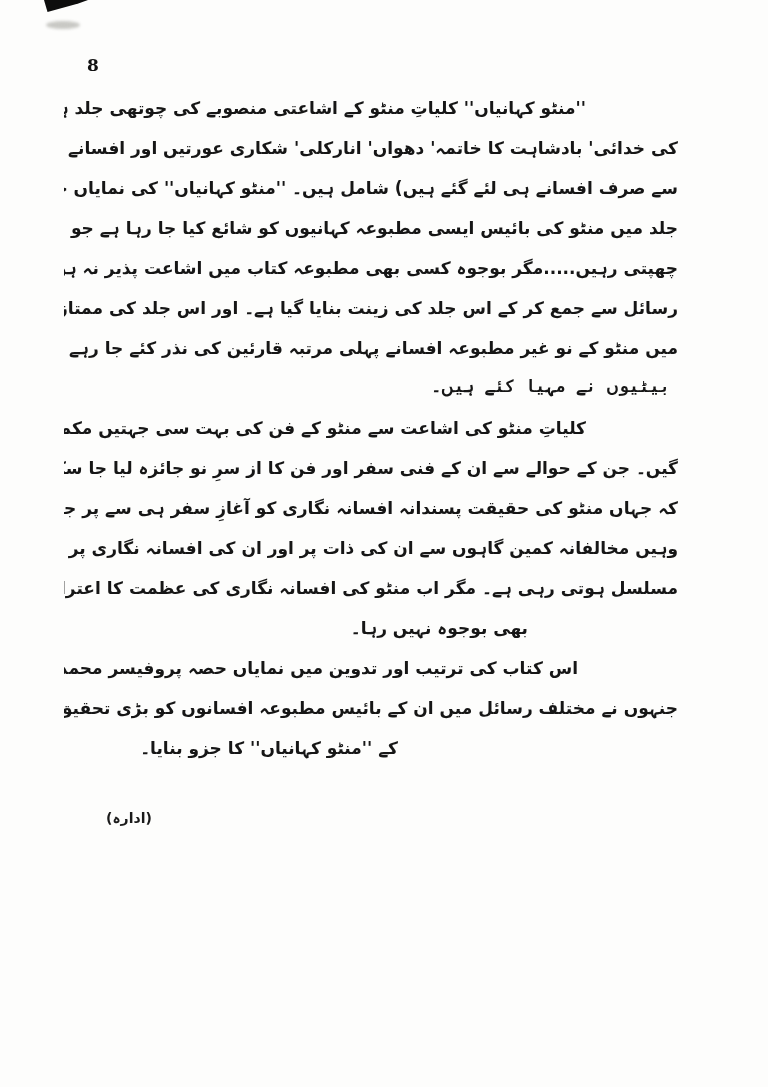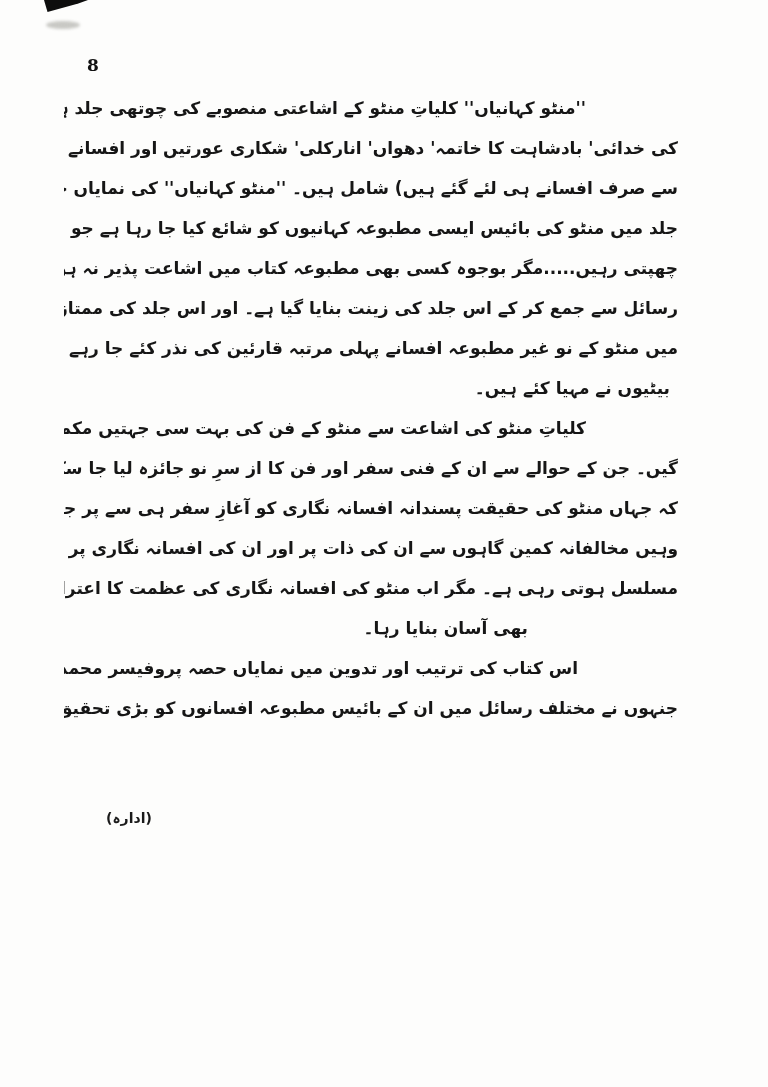--- a/index.html
+++ b/index.html
@@ -87,29 +87,30 @@
   <div class="page-number">8</div>
   <div class="text-block">
       <div>
         <div class="line full" dir="rtl" style="padding-right: 92px;">''منٹو کہانیاں'' کلیاتِ منٹو کے اشاعتی منصوبے کی چوتھی جلد ہے۔ اس میں ان کی نمرود</div>
         <div class="line full" dir="rtl">کی خدائی' بادشاہت کا خاتمہ' دھواں' انارکلی' شکاری عورتیں اور افسانے اور ڈرامے (اس کتاب</div>
         <div class="line full" dir="rtl">سے صرف افسانے ہی لئے گئے ہیں) شامل ہیں۔ ''منٹو کہانیاں'' کی نمایاں خصوصیت یہ ہے اس</div>
         <div class="line full" dir="rtl">جلد میں منٹو کی بائیس ایسی مطبوعہ کہانیوں کو شائع کیا جا رہا ہے جو مختلف ادوار میں ادبی رسائل میں تو</div>
         <div class="line full" dir="rtl">چھپتی رہیں.....مگر بوجوہ کسی بھی مطبوعہ کتاب میں اشاعت پذیر نہ ہوسکیں۔ ان منتشر افسانوں کو</div>
         <div class="line full" dir="rtl">رسائل سے جمع کر کے اس جلد کی زینت بنایا گیا ہے۔ اور اس جلد کی ممتاز ترین خوبی یہ ہے کہ اس</div>
         <div class="line full" dir="rtl">میں منٹو کے نو غیر مطبوعہ افسانے پہلی مرتبہ قارئین کی نذر کئے جا رہے ہیں۔ جو منٹو صاحب کی</div>
-        <div class="line last" dir="rtl" style="padding-right: 8px;">بیٹیوں نے مہیا کئے ہیں۔</div>
+        <div class="line last" dir="rtl" style="padding-right: 8px; font-family: Liberation Mono, monospace;">بیٹیوں نے مہیا کئے ہیں۔</div>
       </div>
       <div>
         <div class="line full" dir="rtl" style="padding-right: 92px;">کلیاتِ منٹو کی اشاعت سے منٹو کے فن کی بہت سی جہتیں مکمل طور پر سامنے آئیں</div>
         <div class="line full" dir="rtl">گیں۔ جن کے حوالے سے ان کے فنی سفر اور فن کا از سرِ نو جائزہ لیا جا سکتا ہے مگر عجیب اتفاق ہے</div>
         <div class="line full" dir="rtl">کہ جہاں منٹو کی حقیقت پسندانہ افسانہ نگاری کو آغازِ سفر ہی سے پر جوش پذیرائی حاصل رہی ہے</div>
         <div class="line full" dir="rtl">وہیں مخالفانہ کمین گاہوں سے ان کی ذات پر اور ان کی افسانہ نگاری پر بارشِ سنگ و خشت بھی</div>
         <div class="line full" dir="rtl">مسلسل ہوتی رہی ہے۔ مگر اب منٹو کی افسانہ نگاری کی عظمت کا اعتراف نہ کرنا معترضین کے لئے</div>
-        <div class="line last" dir="rtl" style="padding-right: 150px;">بھی آسان بنایا رہا۔</div>
+        <div class="line last" dir="rtl" style="padding-right: 150px;">بھی بوجوہ نہیں رہا۔</div>
       </div>
       <div>
         <div class="line full" dir="rtl" style="padding-right: 100px;">اس کتاب کی ترتیب اور تدوین میں نمایاں حصہ پروفیسر محمد صدیق صاحب کا ہے</div>
         <div class="line full" dir="rtl">جنہوں نے مختلف رسائل میں ان کے بائیس مطبوعہ افسانوں کو بڑی تحقیق و جستجو کے بعد تلاش کر</div>
+        <div class="line last" dir="rtl" style="padding-right: 280px;">کے ''منٹو کہانیاں'' کا جزو بنایا۔</div>
       </div>
     </div>
   <div class="signature" dir="rtl">(ادارہ)</div>
 </div>
 
 </body></html>

